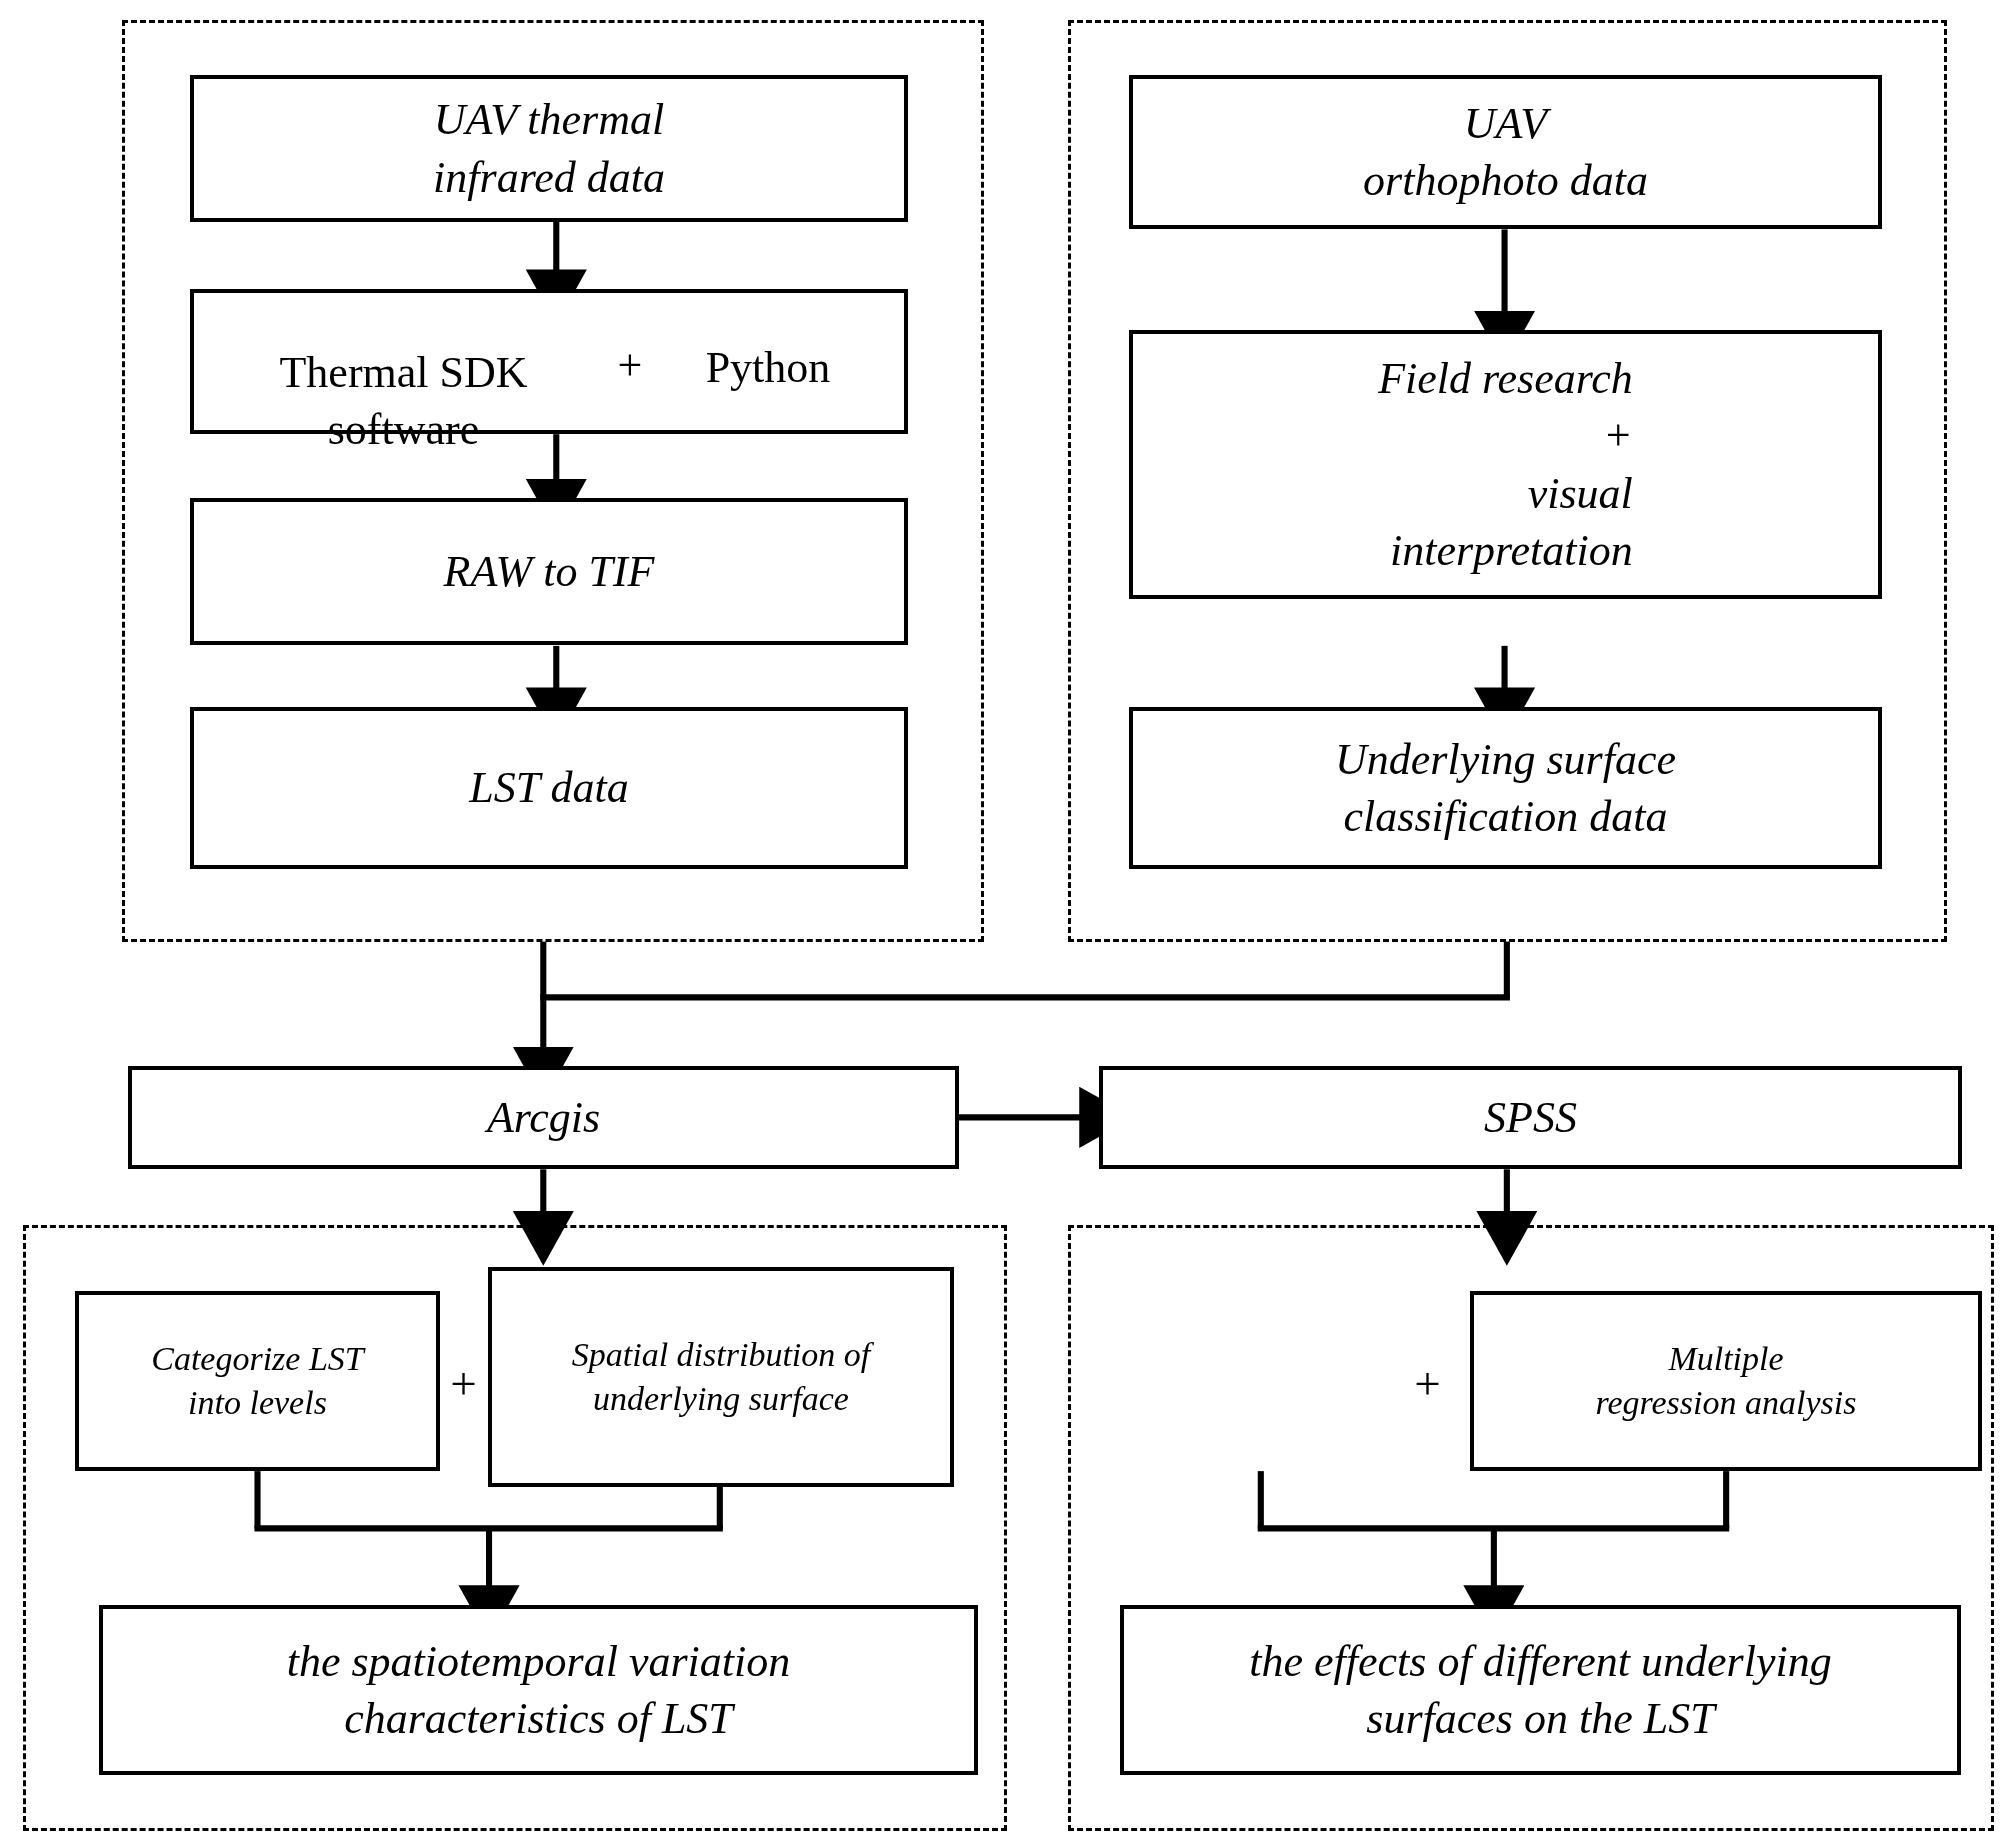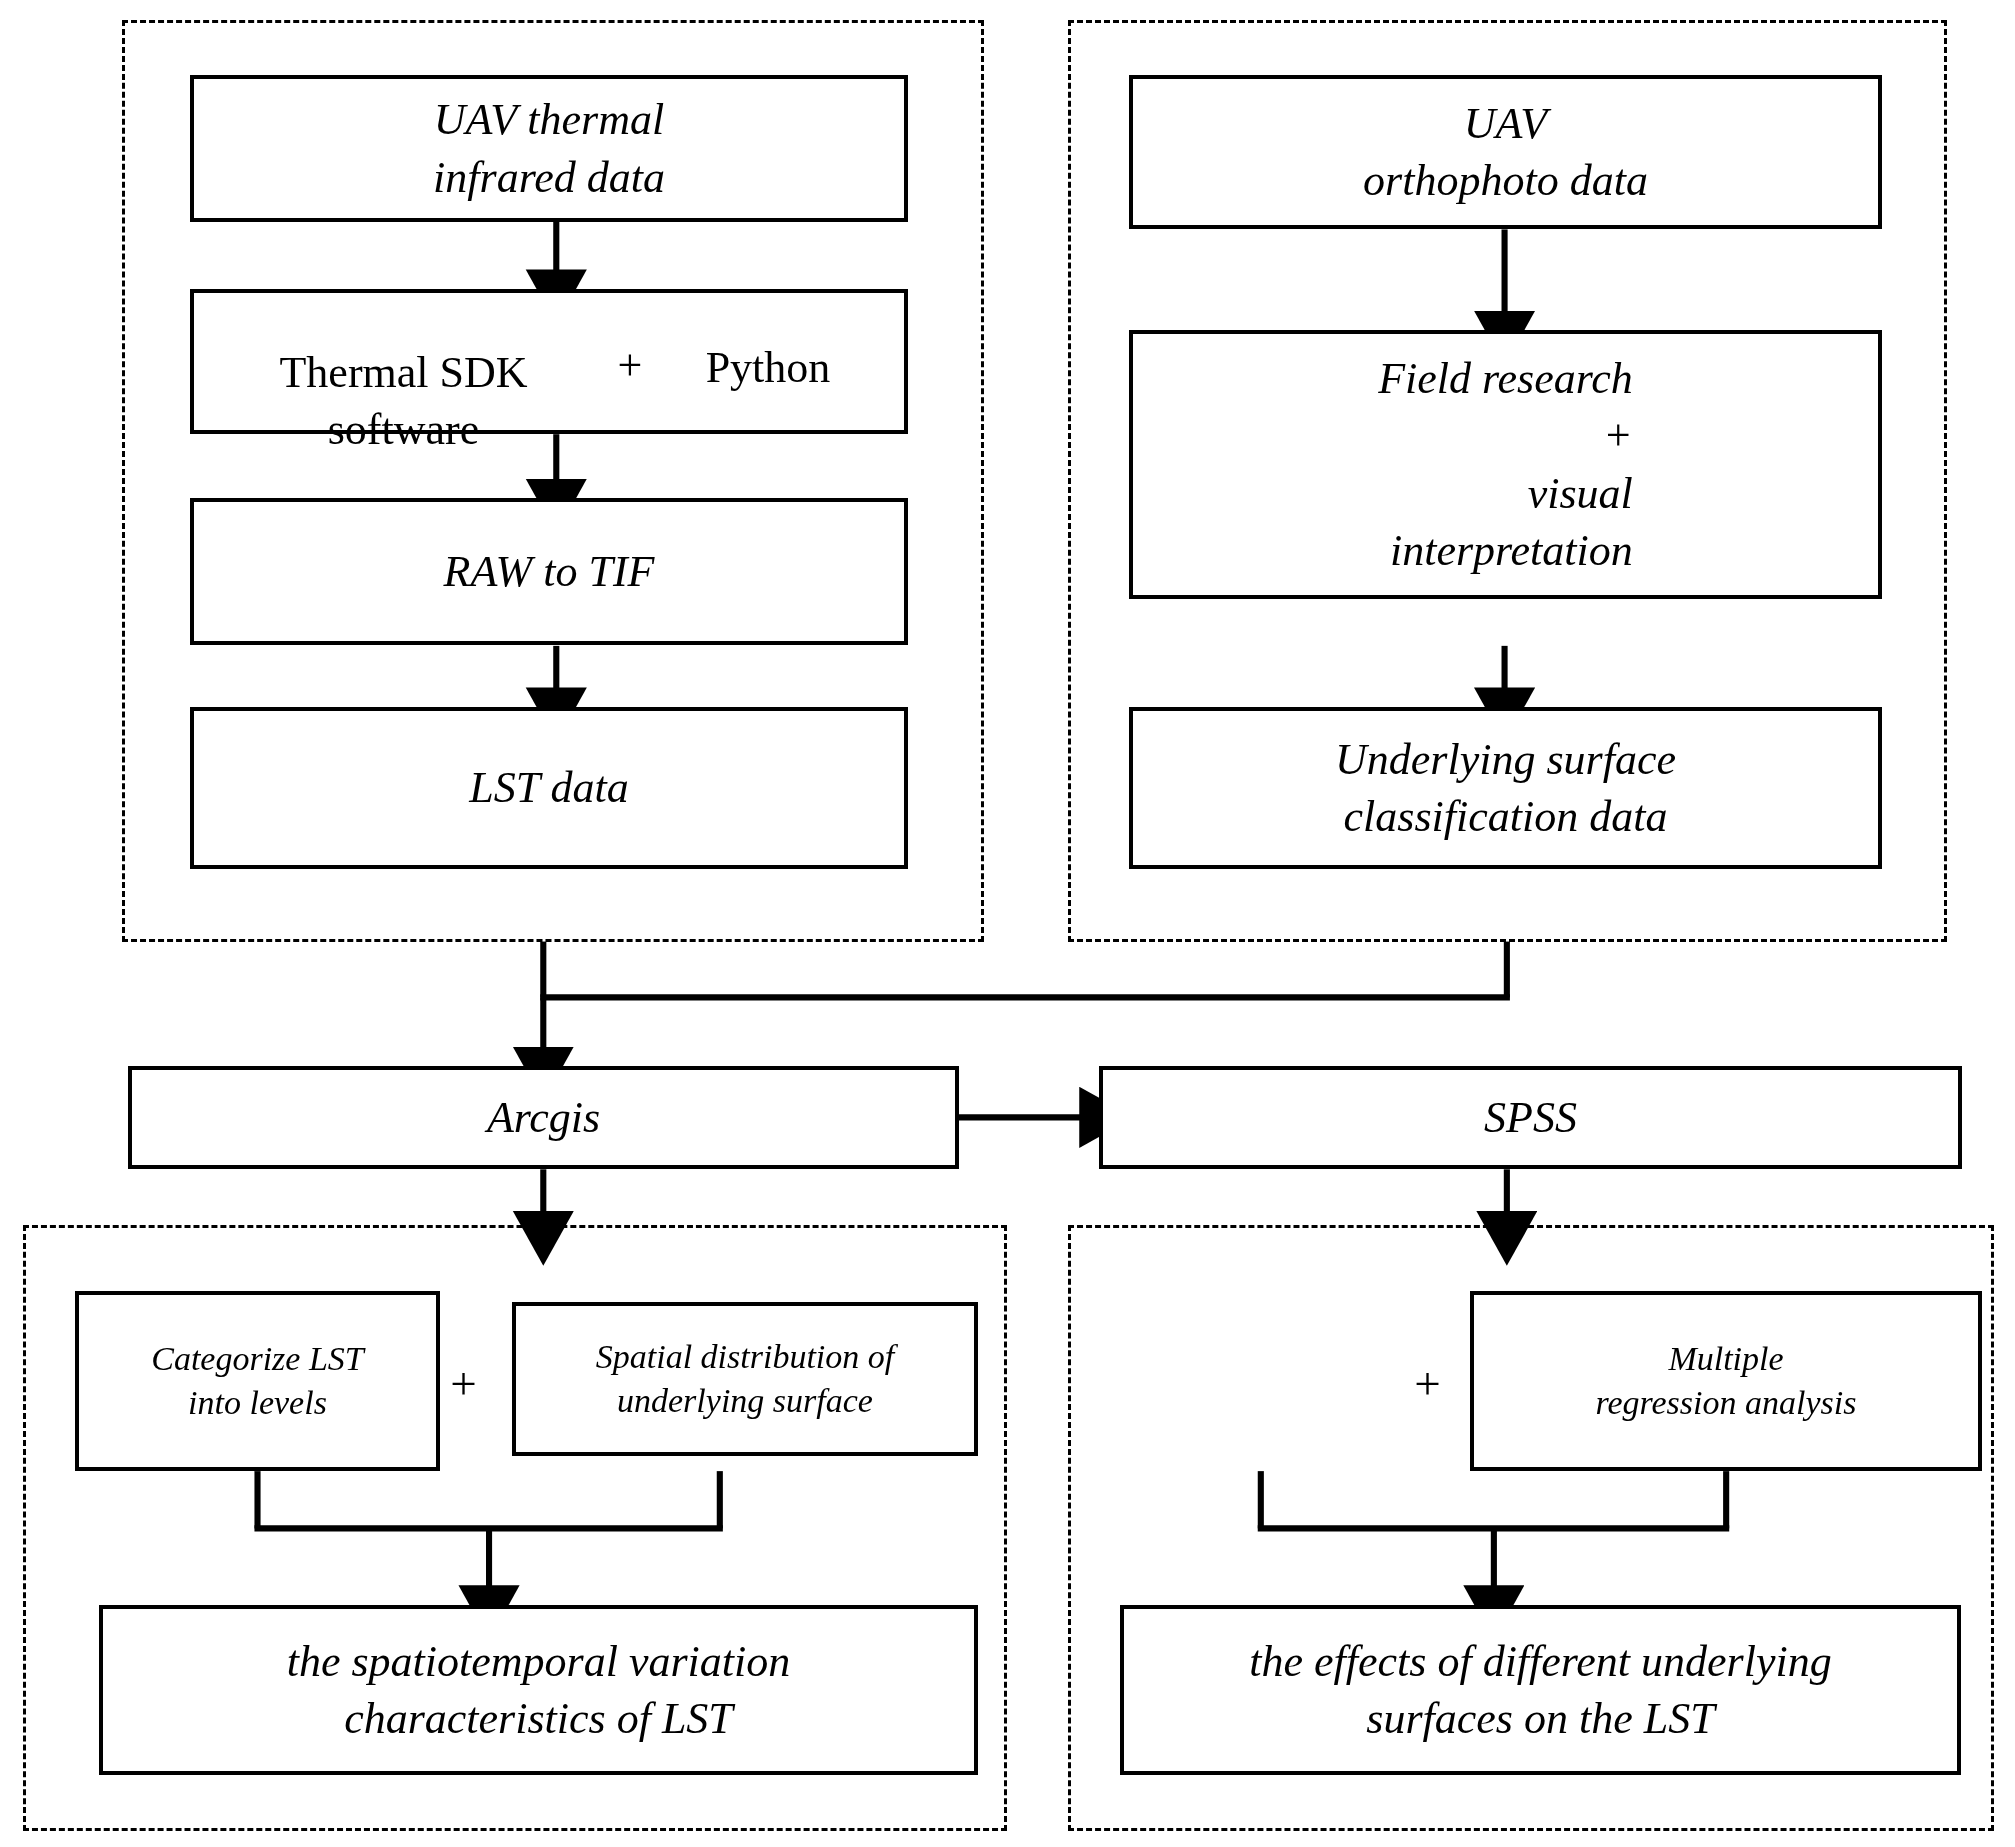--- a/index.html
+++ b/index.html
@@ -172,21 +172,21 @@
     <span class="txt">SPSS</span>
   </div>
 
   <div class="box sm" style="left:75px; top:1291px; width:365px; height:180px;">
     <span class="txt">Categorize LST
 into levels</span>
   </div>
 
   <div class="plus" style="left:440px; top:1360px; width:47px;">+</div>
 
-  <div class="box sm" style="left:488px; top:1302px; width:466px; height:154px;margin-left:24px;">
+  <div class="box sm" style="left:488px; top:1267px; width:466px; height:220px;">
     <span class="txt">Spatial distribution of
 underlying surface</span>
   </div>
 
   <div class="box" style="left:75px; top:1605px; width:879px; height:170px;margin-left:24px;">
     <span class="txt">the spatiotemporal variation
 characteristics of LST</span>
   </div>
 
 

